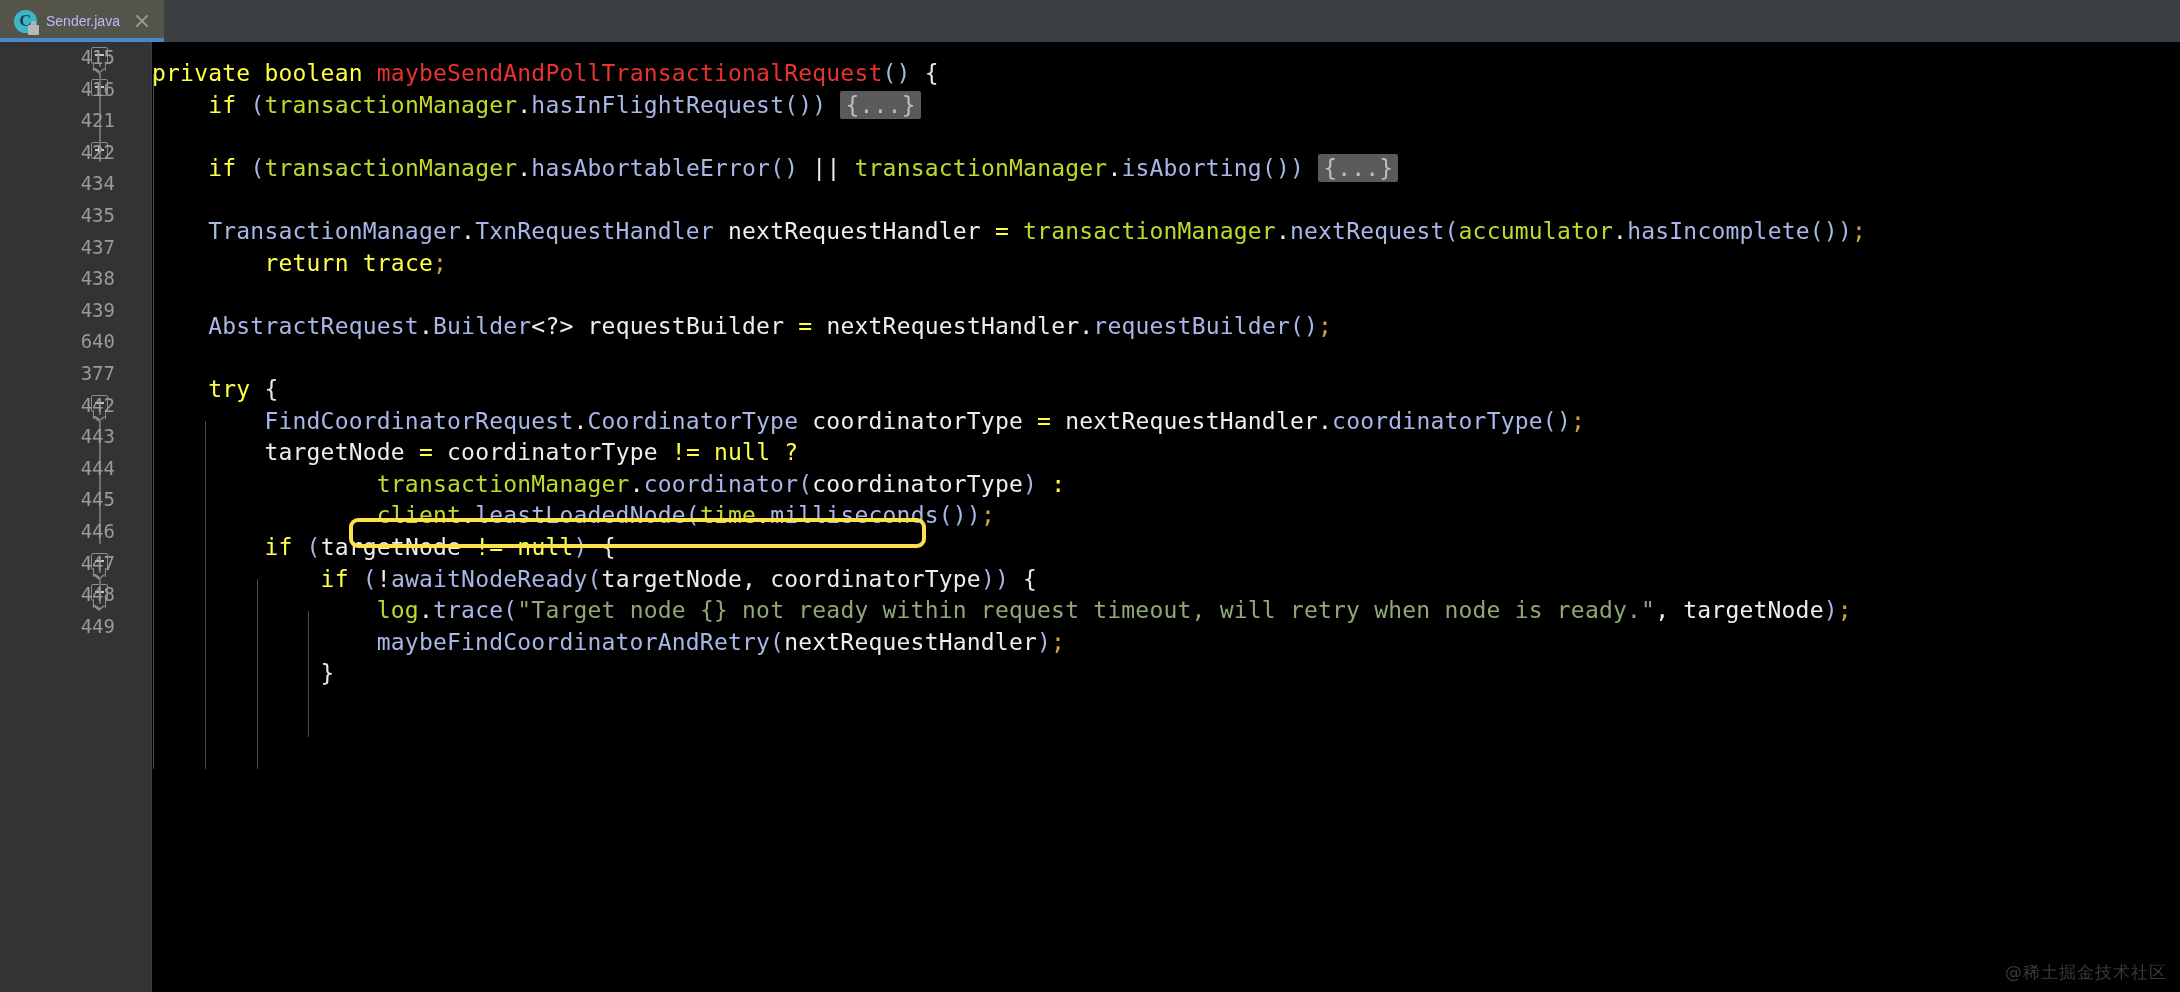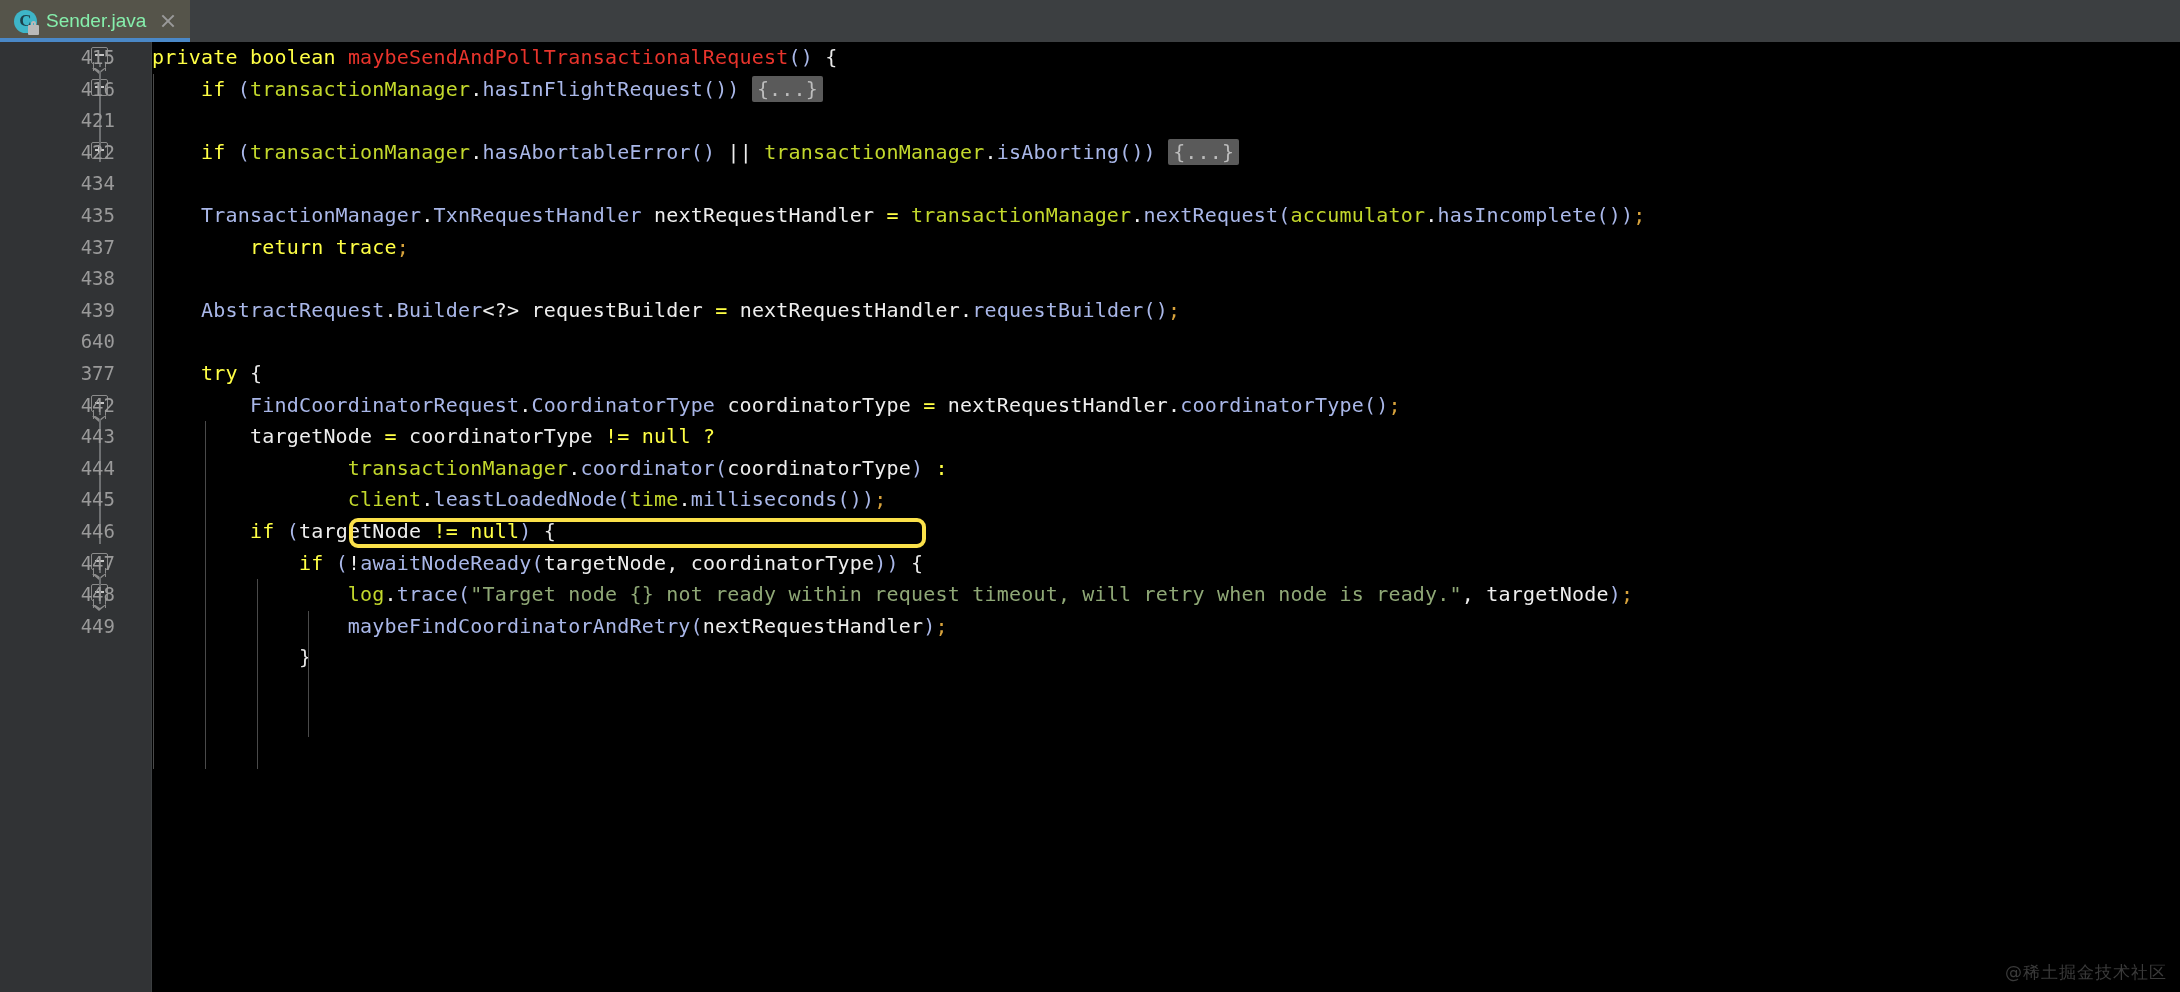--- a/index.html
+++ b/index.html
@@ -43,21 +43,21 @@
     position:absolute;right:-2px;bottom:-2px;width:11px;height:10px;
     background:#b9b9b9;border-radius:1px;
   }
   .tab-icon .lock:after{
     content:"";position:absolute;left:3px;top:-4px;width:5px;height:5px;
     border:2px solid #b9b9b9;border-bottom:none;border-radius:3px 3px 0 0;
     box-sizing:border-box;
   }
   .tab-title{
     font-family:"Liberation Sans","DejaVu Sans",sans-serif;
-    font-size:19px;color:#86efac;white-space:nowrap;
+    font-size:14px;color:#c4b5fd;white-space:nowrap;
   }
   .tab-close{
     width:18px;height:18px;position:relative;flex:0 0 auto;margin-left:4px;
   }
   .tab-close:before,.tab-close:after{
     content:"";position:absolute;left:1px;top:8px;width:16px;height:2px;
     background:#9a9a9a;
   }
   .tab-close:before{transform:rotate(45deg);}
   .tab-close:after{transform:rotate(-45deg);}
@@ -83,22 +83,23 @@
   }
   .lnum{
     position:absolute;left:0;width:115px;text-align:right;
     font-family:"DejaVu Sans Mono","Liberation Mono",monospace;
     font-size:19px;color:#9a9a9a;
     line-height:31.6px;
   }
   .code{
     position:absolute;left:152px;
     font-family:"DejaVu Sans Mono","Liberation Mono",monospace;
-    font-size:20px;line-height:31.6px;letter-spacing:0.2px;
+    font-size:23px;line-height:31.6px;letter-spacing:0.2px;
     white-space:pre;
+    margin-top:16px;
   }
 
   
   .fold{
     position:absolute;left:91px;width:17px;height:17px;top:7px;
   }
   .fold.minus{
     border:1.6px solid #8b8b8b;border-radius:2px;box-sizing:border-box;
     background:#313335;
   }

